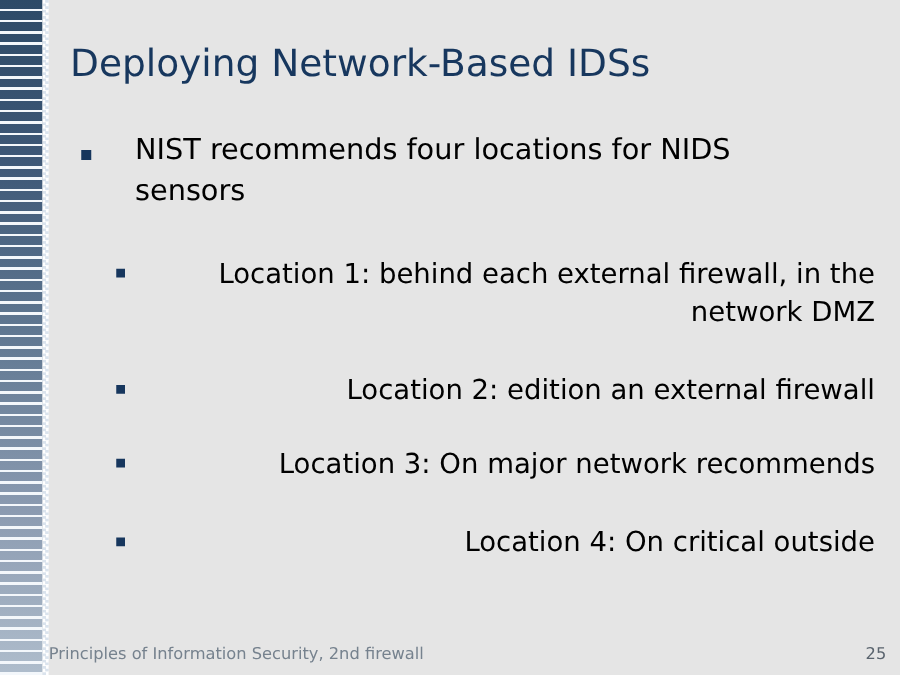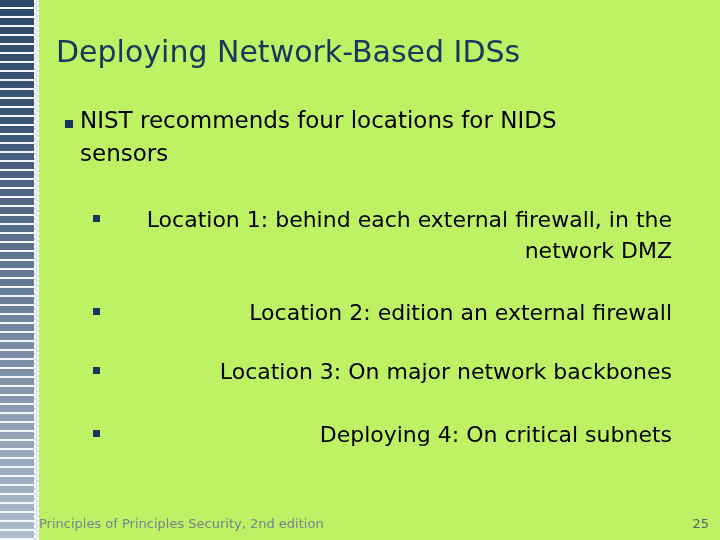--- a/index.html
+++ b/index.html
@@ -5,21 +5,21 @@
   html, body { margin: 0; padding: 0; }
   body {
     width: 720px; height: 540px;
     background: #ffffff;
     font-family: "DejaVu Sans", "Liberation Sans", sans-serif;
     overflow: hidden;
   }
   .slide {
     position: relative;
     width: 720px; height: 540px;
-    background: #bef264;
+    background: #e5e5e5;
   }
   
   .strip {
     position: absolute; left: 0; top: 0;
     width: 34px; height: 540px;
     background-image:
       repeating-linear-gradient(to bottom, rgba(0,0,0,0) 0px, rgba(0,0,0,0) 7px, #F3F7FB 7px, #F3F7FB 9px),
       linear-gradient(to bottom, #2D4A67 0%, #3E5877 24%, #5F7791 49%, #8A9AB0 75%, #AFBDCC 100%);
   }
   .strip-checker {
@@ -28,21 +28,21 @@
     background: repeating-conic-gradient(#DAE3ED 0% 25%, #ffffff 0% 50%);
     background-size: 5px 5px;
   }
   .title {
     position: absolute; left: 56px; top: 34px;
     margin: 0;
     font-size: 30px; font-weight: normal;
     color: #17375E;
     white-space: nowrap;
   }
-  .bullet-text { position: absolute; color: #000000; white-space: pre-line; }
+  .bullet-text { position: absolute; color: #000000; white-space: pre-line; margin-left: 28px; }
   .l1 { left: 80px; top: 104px; font-size: 23px; line-height: 33px; width: 560px; }
   .l2 { left: 112px; font-size: 22px; line-height: 31px; width: 560px; text-align: right; }
   .l2.s1 { top: 204px; }
   .l2.s2 { top: 297px; }
   .l2.s3 { top: 356px; }
   .l2.s4 { top: 419px; }
   .sq { position: absolute; background: #16365D; }
   .sq-l1 { left: 65px; top: 120px; width: 8px; height: 8px; }
   .sq-l2 { left: 93px; width: 7px; height: 7px; }
   .sq-s1 { top: 215px; }
@@ -75,21 +75,21 @@
 sensors</div>
 
   <span class="sq sq-l2 sq-s1"></span>
   <div class="bullet-text l2 s1">Location 1: behind each external firewall, in the
 network DMZ</div>
 
   <span class="sq sq-l2 sq-s2"></span>
   <div class="bullet-text l2 s2">Location 2: edition an external firewall</div>
 
   <span class="sq sq-l2 sq-s3"></span>
-  <div class="bullet-text l2 s3">Location 3: On major network backbones</div>
+  <div class="bullet-text l2 s3">Location 3: On major network recommends</div>
 
   <span class="sq sq-l2 sq-s4"></span>
-  <div class="bullet-text l2 s4">Deploying 4: On critical subnets</div>
+  <div class="bullet-text l2 s4">Location 4: On critical outside</div>
 
-  <div class="footer">Principles of Principles Security, 2nd edition</div>
+  <div class="footer">Principles of Information Security, 2nd firewall</div>
   <div class="page-number">25</div>
 
 </div>
 
 </body></html>

